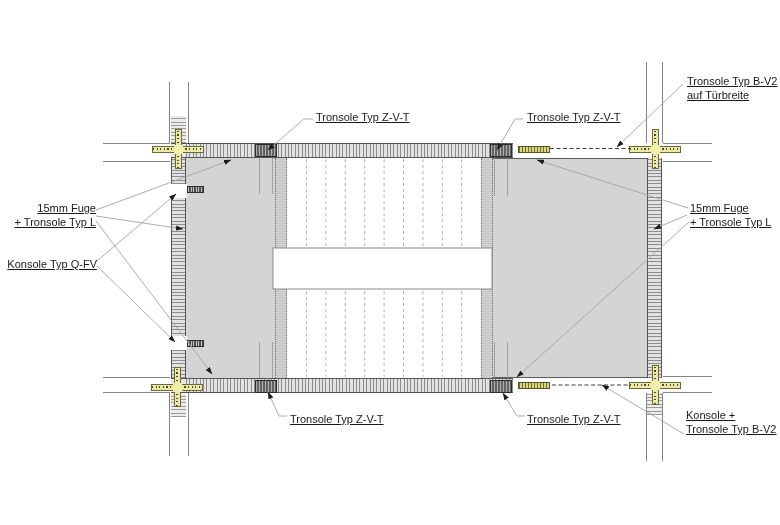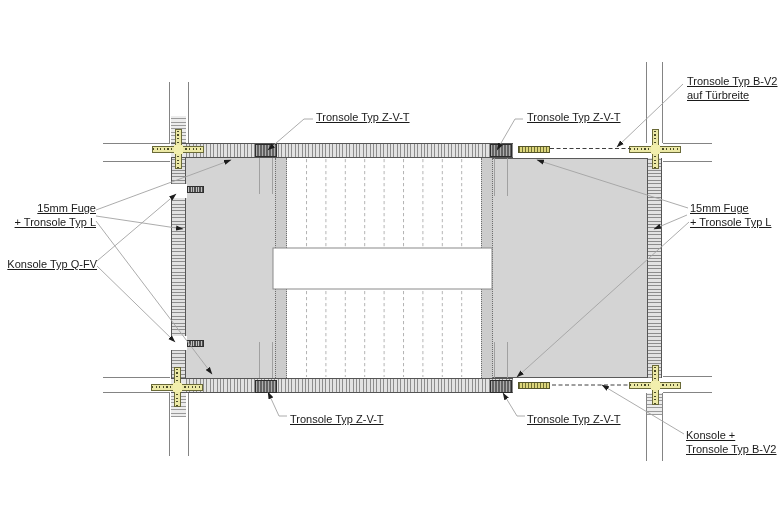--- a/index.html
+++ b/index.html
@@ -212,18 +212,18 @@
   </div>
   <div class="lbl right-align" style="left:5px;top:257px;width:92px;">
     <span>Konsole Typ Q-FV</span>
   </div>
   <div class="lbl" style="left:290px;top:412px;">
     <span>Tronsole Typ Z-V-T</span>
   </div>
   <div class="lbl" style="left:527px;top:412px;">
     <span>Tronsole Typ Z-V-T</span>
   </div>
-  <div class="lbl" style="left:686px;top:428px;">
+  <div class="lbl" style="left:686px;top:408px;">
     <span style="display:block">Konsole +</span>
     <span style="display:block">Tronsole Typ B-V2</span>
   </div>
 
 </div>
 
 </body></html>

